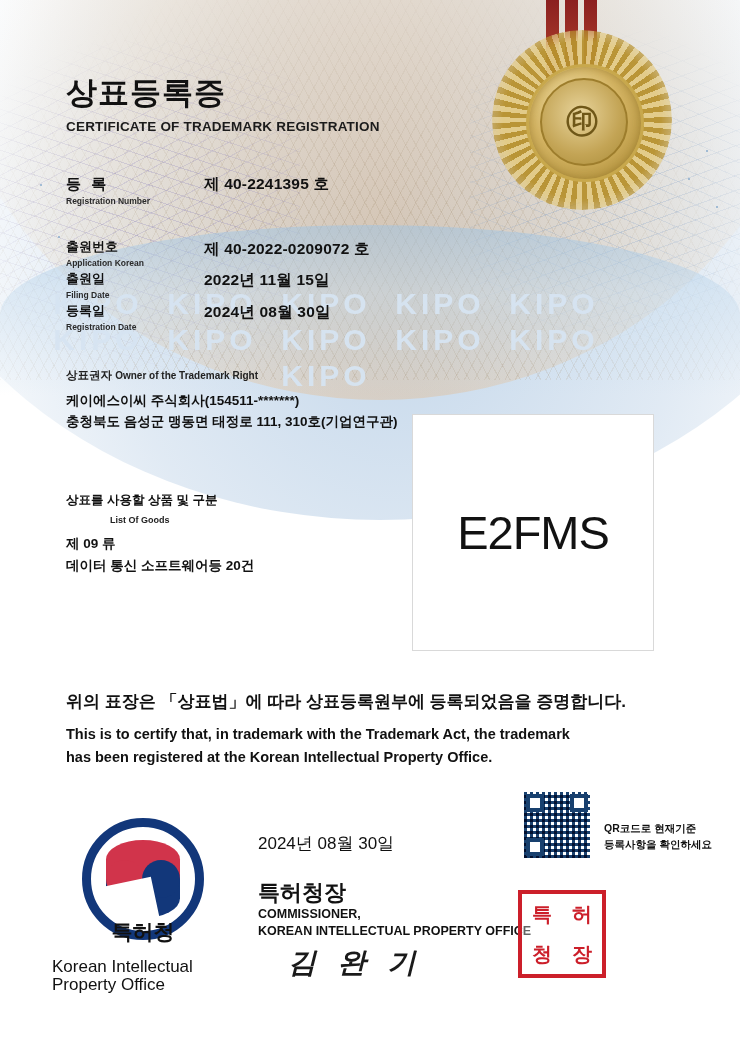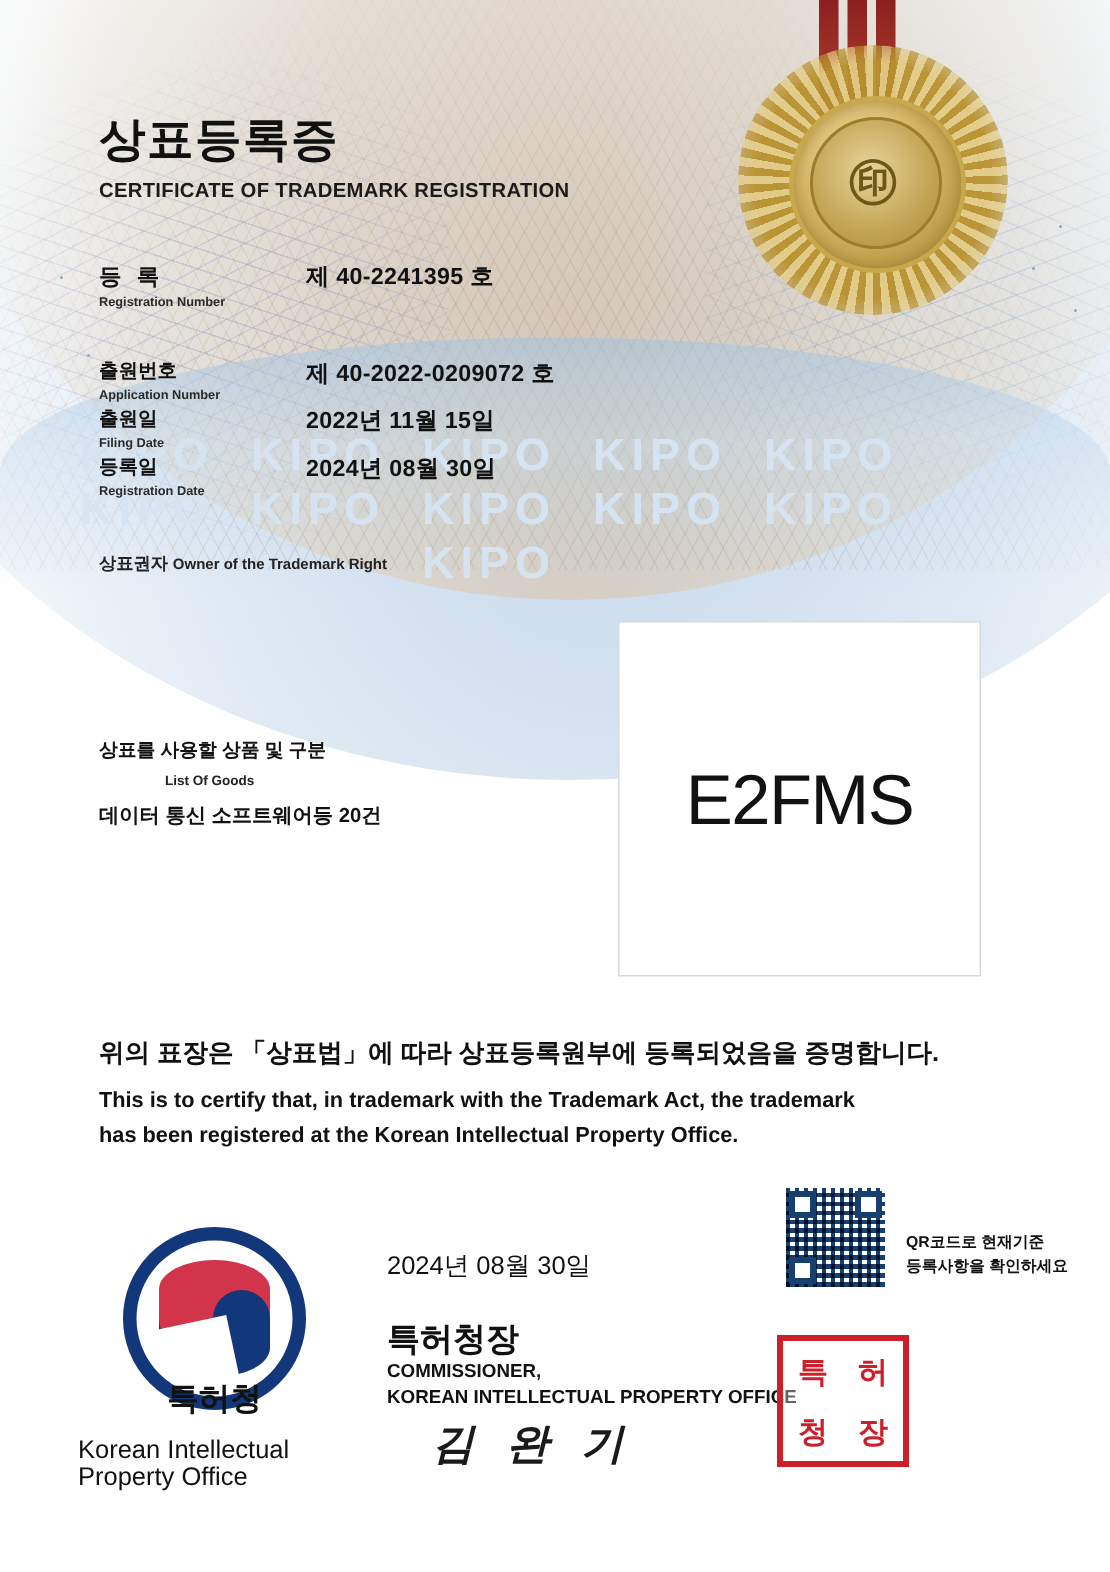--- a/index.html
+++ b/index.html
@@ -543,44 +543,49 @@
   <div class="title-en">CERTIFICATE OF TRADEMARK REGISTRATION</div>
 
   <div class="field" style="left:66px;top:175px;">
     <div class="lab-ko">등 록</div>
     <div class="lab-en">Registration Number</div>
   </div>
   <div class="val" style="left:204px;top:174px;">제 40-2241395 호</div>
 
   <div class="field" style="left:66px;top:238px;">
     <div class="lab-ko tight" style="font-size:13px;">출원번호</div>
-    <div class="lab-en">Application Number</div>
+    <div class="lab-en">Application Korean</div>
   </div>
   <div class="val" style="left:204px;top:239px;">제 40-2022-0209072 호</div>
 
   <div class="field" style="left:66px;top:270px;">
     <div class="lab-ko tight" style="font-size:13px;">출원일</div>
     <div class="lab-en">Filing Date</div>
   </div>
   <div class="val" style="left:204px;top:270px;">2022년 11월 15일</div>
 
   <div class="field" style="left:66px;top:302px;">
     <div class="lab-ko tight" style="font-size:13px;">등록일</div>
     <div class="lab-en">Registration Date</div>
   </div>
   <div class="val" style="left:204px;top:302px;">2024년 08월 30일</div>
 
   <div class="owner-head">
     <b>상표권자</b>
     <span class="en">Owner of the Trademark Right</span>
   </div>
+  <div class="owner-body">
+    <div>케이에스이씨 주식회사(154511-*******)</div>
+    <div>충청북도 음성군 맹동면 태정로 111, 310호(기업연구관)</div>
+  </div>
 
   <div class="goods-ko">상표를 사용할 상품 및 구분</div>
   <div class="goods-en">List Of Goods</div>
   <div class="goods-body">
+    <div>제 09 류</div>
     <div>데이터 통신 소프트웨어등 20건</div>
   </div>
 
   <div class="mark-box">
     <div class="mark-text">E2FMS</div>
   </div>
 
   <div class="statement-ko">위의 표장은 「상표법」에 따라 상표등록원부에 등록되었음을 증명합니다.</div>
   <div class="statement-en">
     <div>This is to certify that, in trademark with the Trademark Act, the trademark</div>

